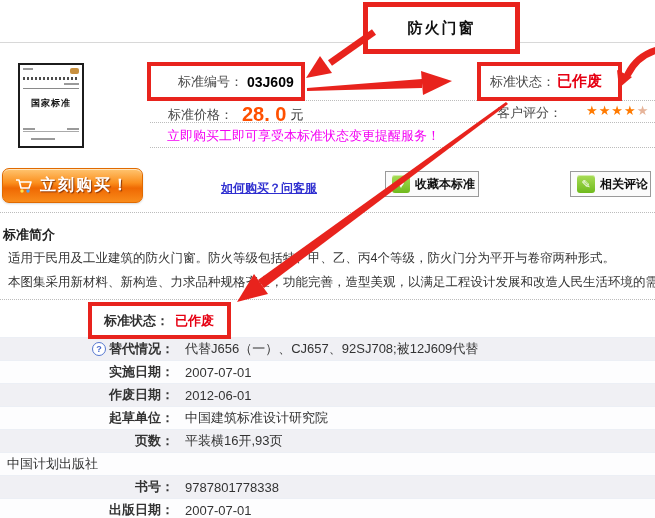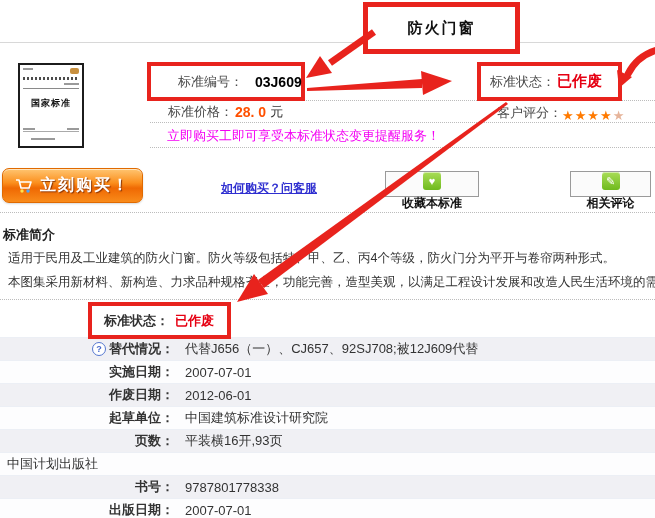--- a/index.html
+++ b/index.html
@@ -21,21 +21,21 @@
   .red-box{
     position:absolute;box-sizing:border-box;border:5px solid var(--red);
     background:#fff;display:flex;align-items:center;z-index:4;
   }
   .callout{left:363px;top:2px;width:157px;height:52px;justify-content:center;
     font-weight:bold;font-size:15px;color:#111;letter-spacing:2px;}
   .num-box{left:147px;top:62px;width:158px;height:39px;border-width:4px;padding-left:27px;}
   .status-box{left:477px;top:62px;width:145px;height:39px;border-width:4px;padding-left:9px;}
   .tbl-status-box{left:88px;top:302px;width:143px;height:37px;border-width:4px;padding-left:12px;z-index:5;}
   .lbl{font-size:13px;color:#4a4a4a;white-space:nowrap;}
-  .val-num{font-size:14px;font-weight:bold;color:#000;margin-left:12px;text-align:right;}
+  .val-num{font-size:14px;font-weight:bold;color:#000;margin-left:4px;text-align:right;}
   .val-status{font-size:15px;font-weight:bold;color:var(--status-red);margin-left:2px;}
   
   .hline{position:absolute;border-top:1px solid #d8d8d8;height:0;}
   .dotted{position:absolute;border-top:1px dotted #bcbcbc;height:0;z-index:1;}
   
   .book{left:18px;top:63px;width:66px;height:85px;border:2px solid #1c1c1c;
     box-sizing:border-box;background:#fff;z-index:2;}
   .book .bar{position:absolute;background:#9a9a9a;}
   .bc-corner{left:3px;top:3px;width:10px;height:2px;}
   .bc-logo{position:absolute;right:3px;top:3px;width:9px;height:6px;background:#c8903f;border-radius:2px;}
@@ -45,38 +45,38 @@
   .bc-rule{position:absolute;left:3px;top:23px;right:3px;border-top:1px solid #8a8a8a;}
   .bc-title{position:absolute;left:0;right:0;top:32px;text-align:center;
     font-family:"Liberation Serif","DejaVu Serif",serif;font-weight:bold;
     font-size:9px;letter-spacing:1px;color:#111;}
   .bc-f1{left:3px;bottom:16px;width:12px;height:2px;}
   .bc-f2{right:3px;bottom:16px;width:12px;height:2px;}
   .bc-fline{position:absolute;left:3px;right:3px;bottom:14px;border-top:1px solid #aaa;}
   .bc-f3{left:11px;bottom:6px;width:24px;height:2px;background:#777;}
   
   .price-row{left:168px;top:103px;display:flex;align-items:center;}
-  .price-val{font-size:14px;font-weight:bold;color:var(--price-orange);margin-left:2px;}
+  .price-val{font-size:20px;font-weight:bold;color:var(--price-orange);margin-left:9px;}
   .price-unit{font-size:13px;color:#333;margin-left:4px;}
-  .rating-row{left:497px;top:104px;display:flex;align-items:flex-end;}
+  .rating-row{left:497px;top:104px;display:flex;align-items:flex-start;gap:24px;}
   .stars{font-size:13px;color:var(--star);letter-spacing:1px;line-height:1;}
   .star-faded{color:#e6b49a;}
   .promo{left:167px;top:127px;font-size:13px;color:var(--magenta);white-space:nowrap;}
   
   .buy-btn{left:2px;top:168px;width:139px;height:33px;border-radius:7px;cursor:pointer;
     background:linear-gradient(180deg,#ffc571 0%,#fb8f1d 42%,#ef6903 58%,#f98b1a 100%);
     border:1px solid #e06a00;box-shadow:inset 0 1px 0 rgba(255,255,255,.55),0 1px 2px rgba(0,0,0,.15);
     display:flex;align-items:center;justify-content:center;gap:7px;z-index:2;}
   .buy-txt{font-size:16px;font-weight:bold;color:#fff;letter-spacing:2px;
     text-shadow:1px 1px 1px rgba(120,40,0,.85);}
   .howto{left:221px;top:180px;font-size:12px;font-weight:bold;color:var(--link-blue);
     text-decoration:underline;cursor:pointer;white-space:nowrap;}
   .mini-btn{position:absolute;top:171px;height:26px;box-sizing:border-box;cursor:pointer;
     background:#fbfbfb;border:1px solid #9a9a9a;display:flex;align-items:center;
-    gap:5px;padding:0 6px;z-index:2;flex-direction:column;}
+    gap:5px;padding:0 6px;z-index:2;}
   .fav-btn{left:385px;width:94px;}
   .cmt-btn{left:570px;width:81px;}
   .g-icon{width:18px;height:18px;border-radius:3px;flex:0 0 auto;
     background:linear-gradient(180deg,#a9dd57,#6fba1d);color:#fff;font-size:11px;
     display:flex;align-items:center;justify-content:center;box-shadow:inset 0 1px 0 rgba(255,255,255,.5);}
   .mini-lbl{font-size:12px;font-weight:bold;color:#111;white-space:nowrap;}
   
   .intro-h{left:3px;top:226px;font-size:13px;font-weight:bold;color:#222;}
   .intro-p{left:8px;font-size:12.5px;color:#333;white-space:nowrap;}
   

